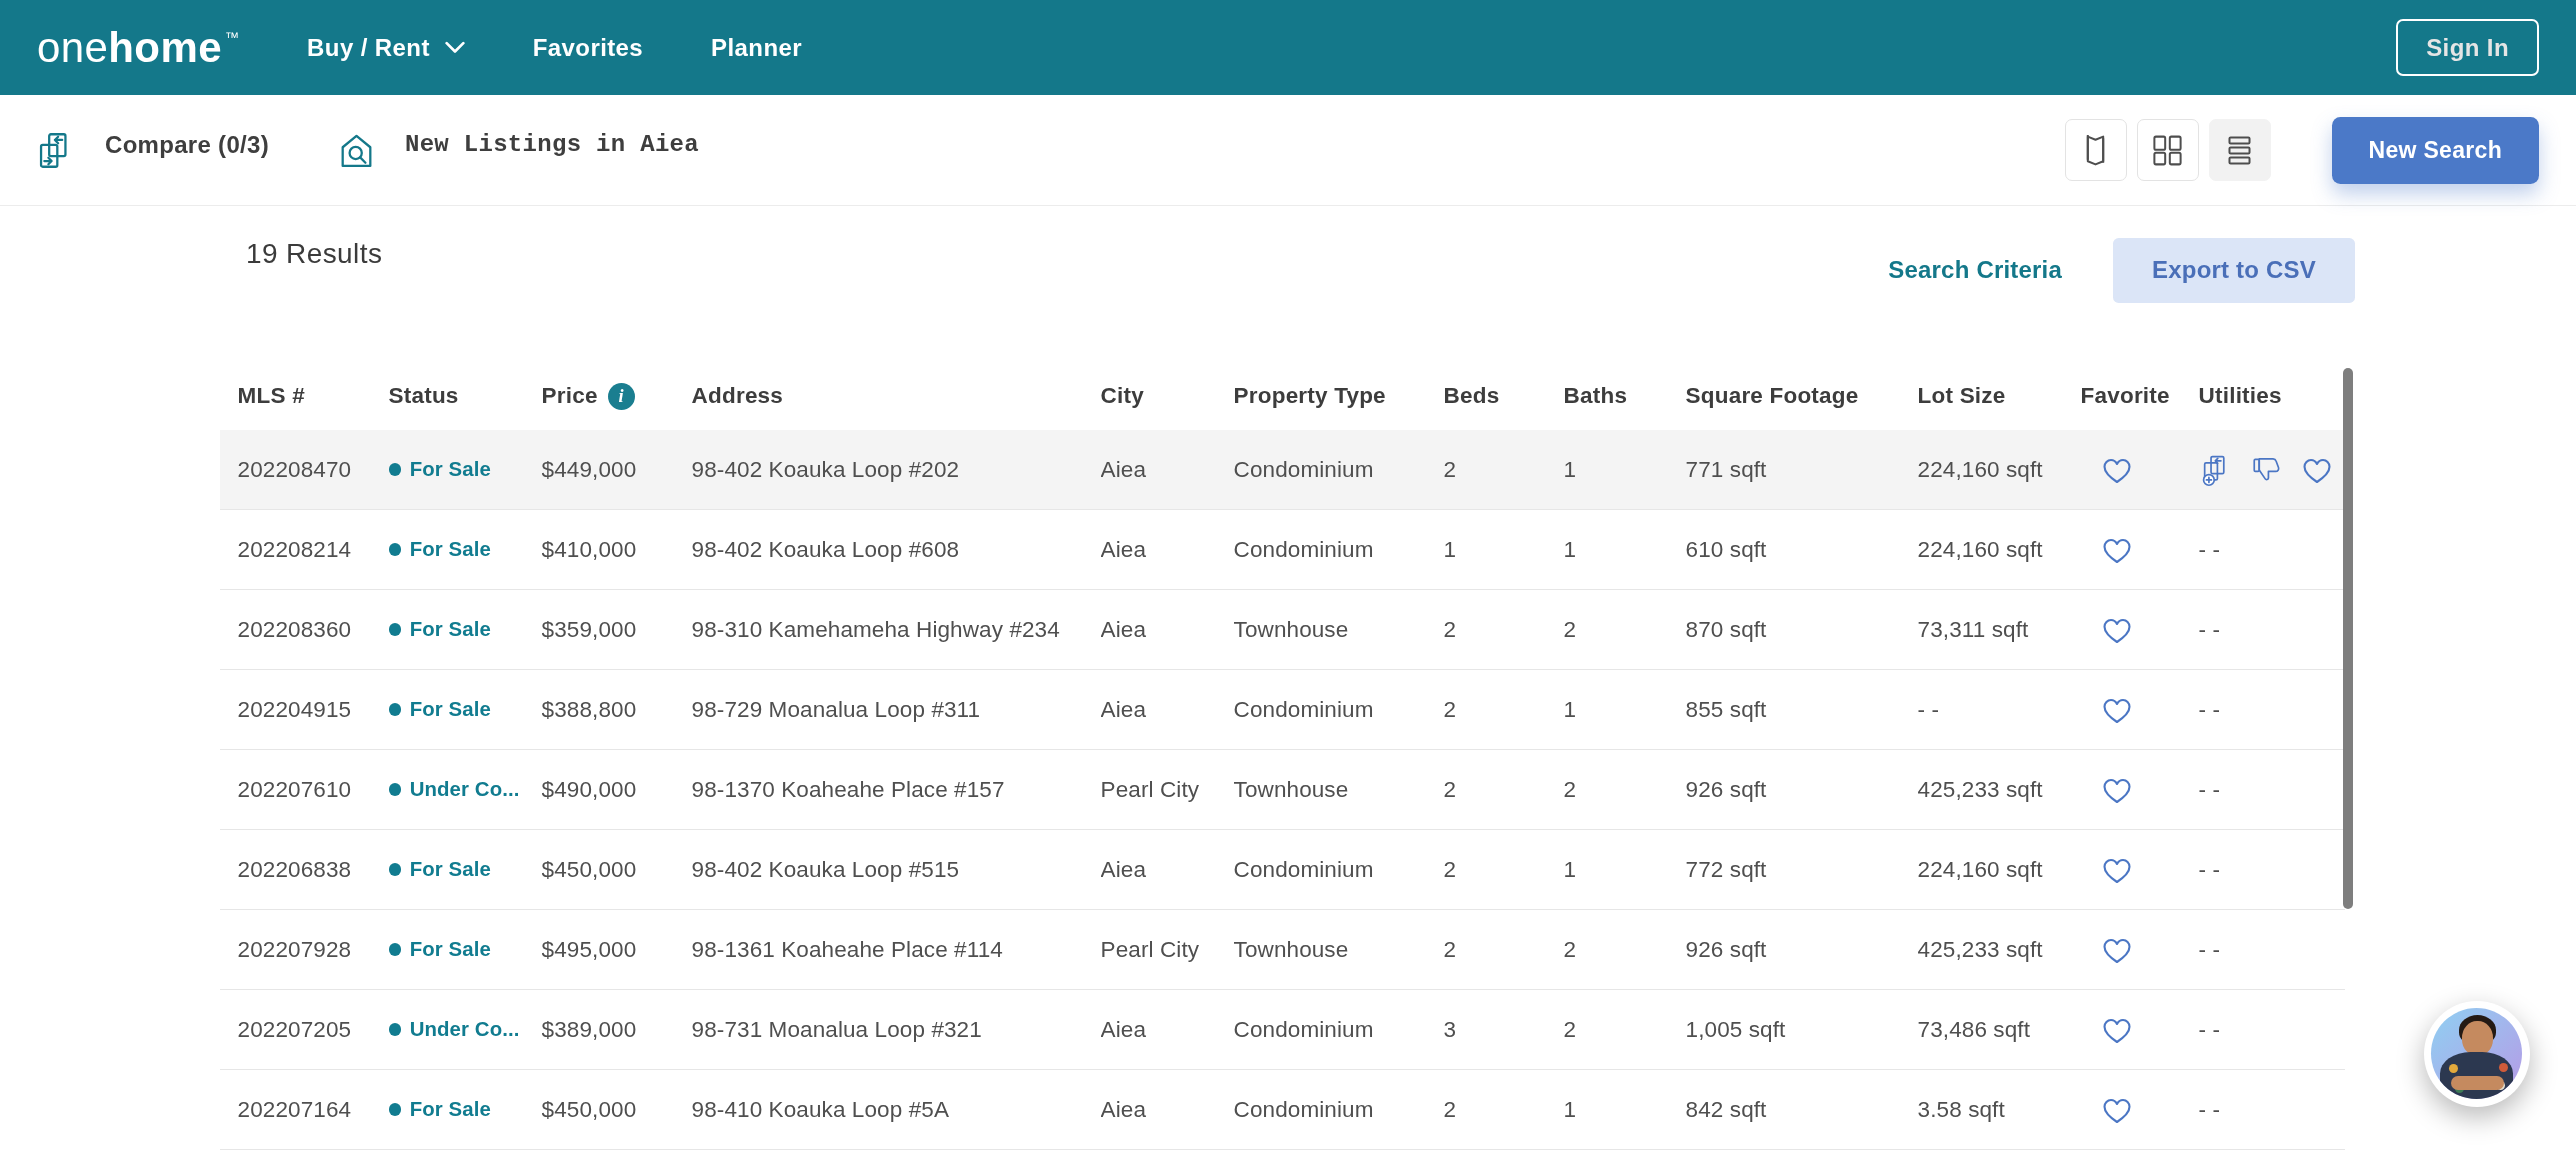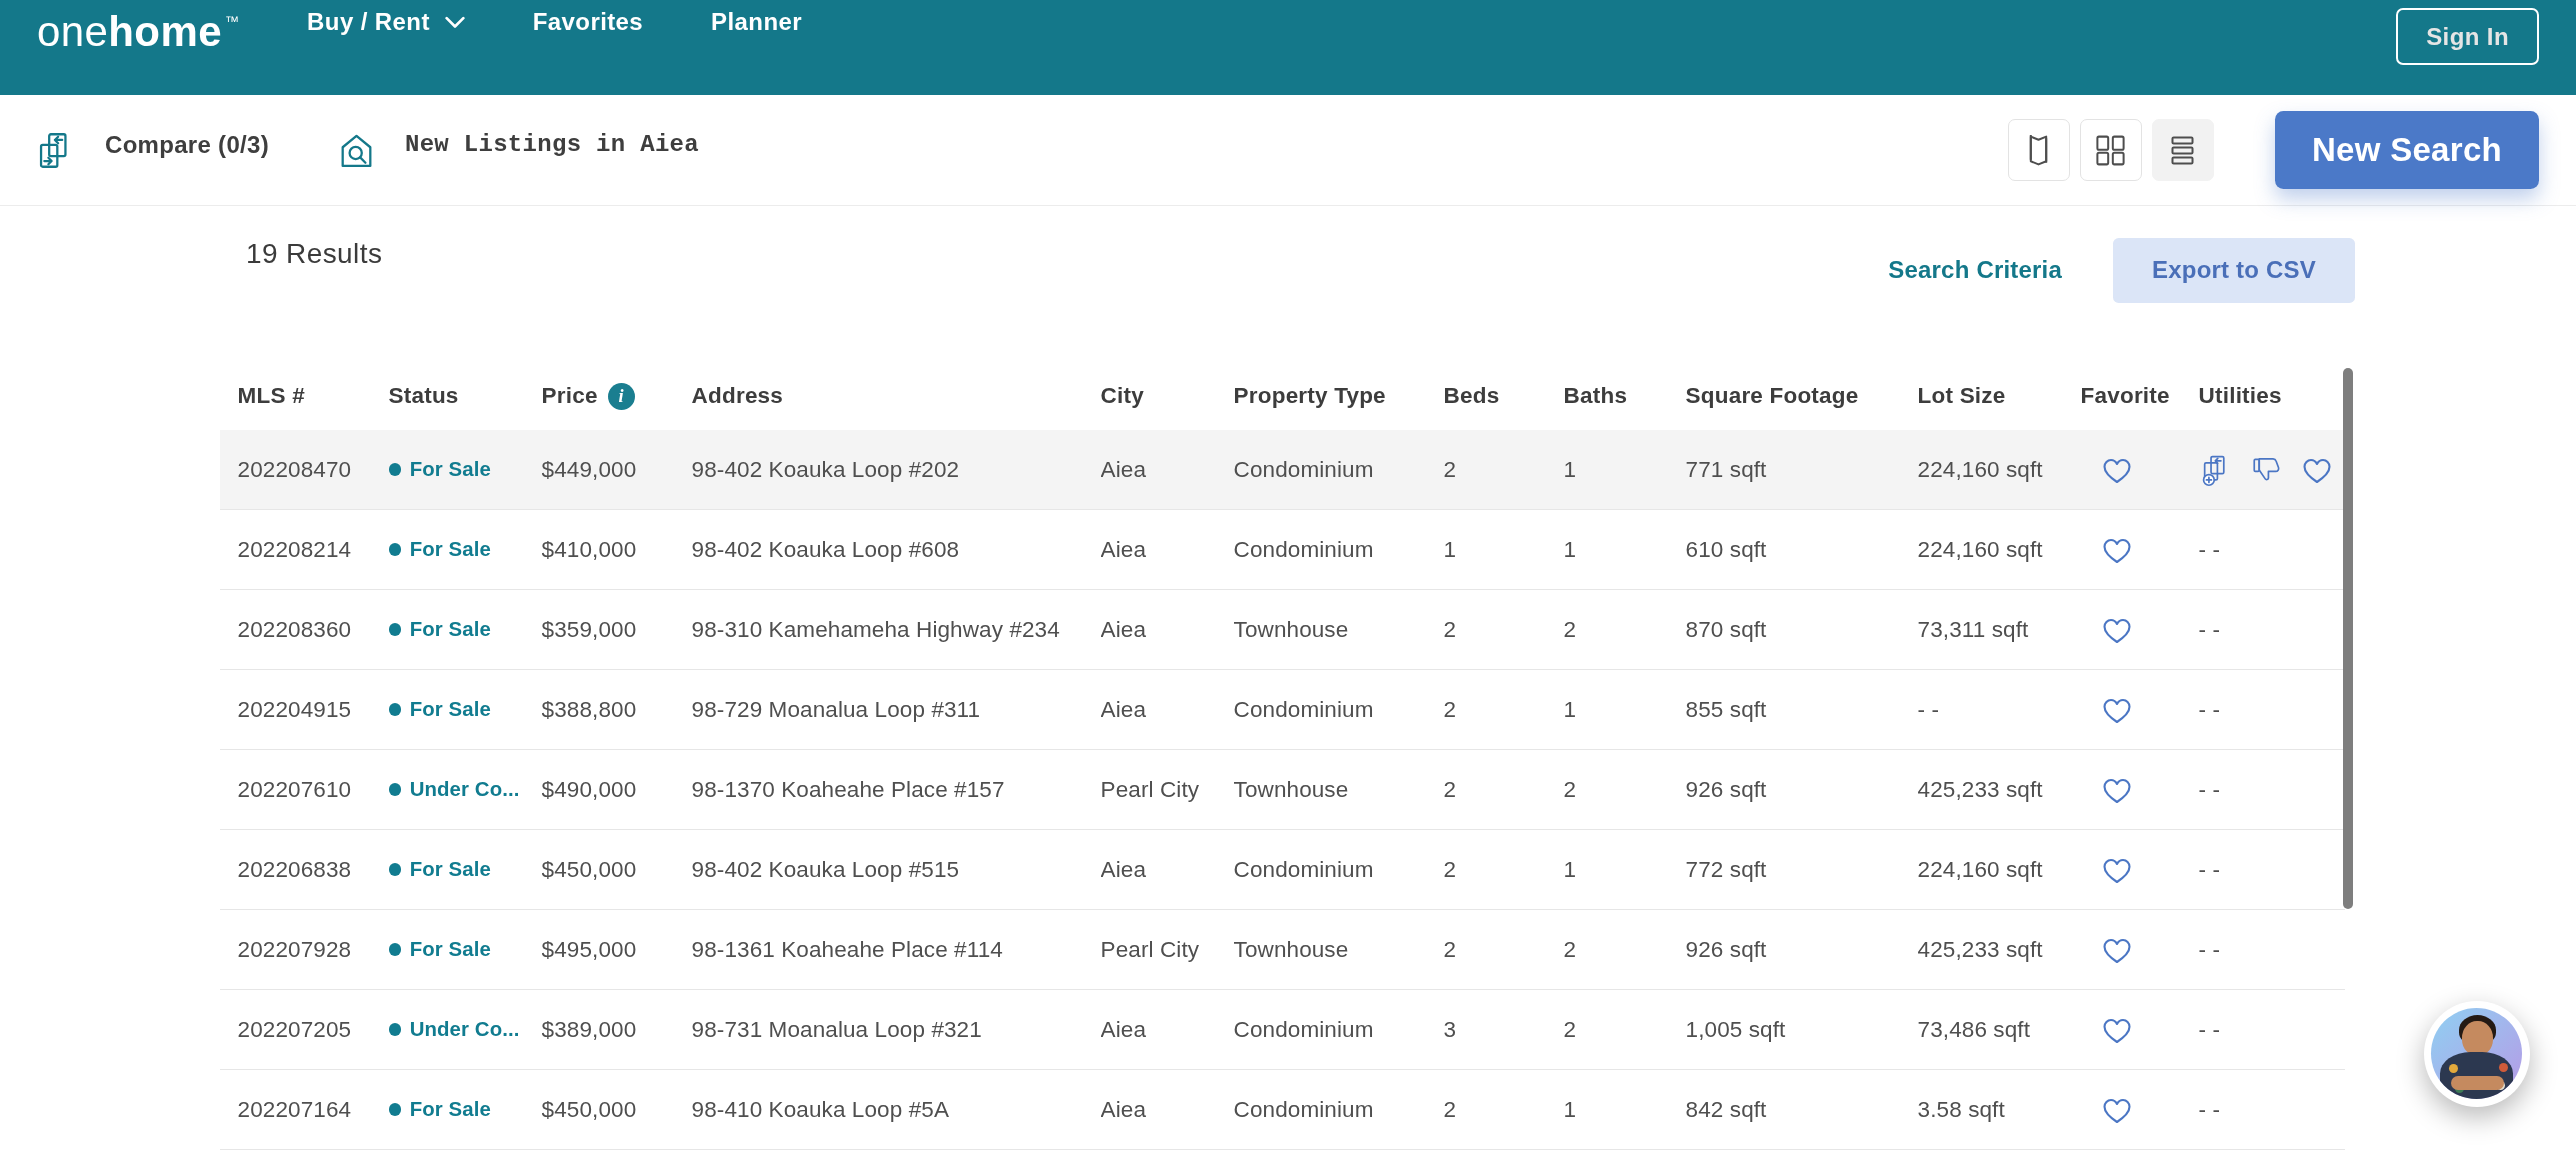--- a/index.html
+++ b/index.html
@@ -4,21 +4,21 @@
 <style>
   html,body{margin:0;padding:0;}
   body{
     width:2576px;height:1175px;overflow:hidden;position:relative;
     background:#ffffff;font-family:"Liberation Sans","DejaVu Sans",sans-serif;
     -webkit-font-smoothing:antialiased;
   }
   
   .navbar{
     position:absolute;left:0;top:0;width:2576px;height:95px;
-    background:#14788A;display:flex;align-items:flex-start;box-sizing:border-box;padding:8px 37px;
+    background:#14788A;display:flex;align-items:center;box-sizing:border-box;padding:18px 37px;
   }
   .brand{color:#fff;font-size:42px;letter-spacing:0.4px;cursor:pointer;white-space:nowrap;}
   .brand .thin{font-weight:300;}
   .brand .bold{font-weight:800;}
   .brand sup{font-size:14px;font-weight:400;vertical-align:20px;margin-left:2.8px;}
   .nav-item{
     color:#fff;font-size:24px;font-weight:600;letter-spacing:0.4px;margin-left:68px;
     display:flex;align-items:center;gap:15px;cursor:pointer;white-space:nowrap;
   }
   .nav-item:first-of-type{margin-left:83px;}
@@ -36,21 +36,21 @@
   .tool-item + .tool-item{margin-left:68px;font-family:Liberation Mono, monospace;}
   .tool-label{font-size:24px;font-weight:600;color:#3E3E3E;letter-spacing:0.3px;white-space:nowrap;}
   .view-group{margin-left:auto;display:flex;align-items:center;gap:10px;}
   .view-btn{
     width:62px;height:62px;border:1.4px solid #E3E3E3;border-radius:7px;background:#fff;
     display:flex;align-items:center;justify-content:center;cursor:pointer;padding:0;
   }
   .view-btn.active{background:#F2F2F2;border-color:#F2F2F2;}
   .new-search-btn{
     margin-left:61px;background:#4B79C8;color:#fff;border:none;border-radius:8.4px;
-    font-size:33px;font-weight:700;letter-spacing:0.3px;padding:20px 37px;cursor:pointer;
+    font-size:23px;font-weight:700;letter-spacing:0.3px;padding:20px 37px;cursor:pointer;
     box-shadow:0 10px 20px rgba(75,121,200,.35);font-family:inherit;
   }
   
   .results-bar{
     position:absolute;left:246px;top:238px;width:2109px;height:70px;
     display:flex;align-items:flex-start;
   }
   .results-count{font-size:28px;color:#3B3B3B;font-weight:500;letter-spacing:0.4px;}
   .results-right{margin-left:auto;display:flex;align-items:center;gap:51px;}
   .search-criteria{font-size:24px;font-weight:600;color:#14788A;cursor:pointer;letter-spacing:0.2px;}

